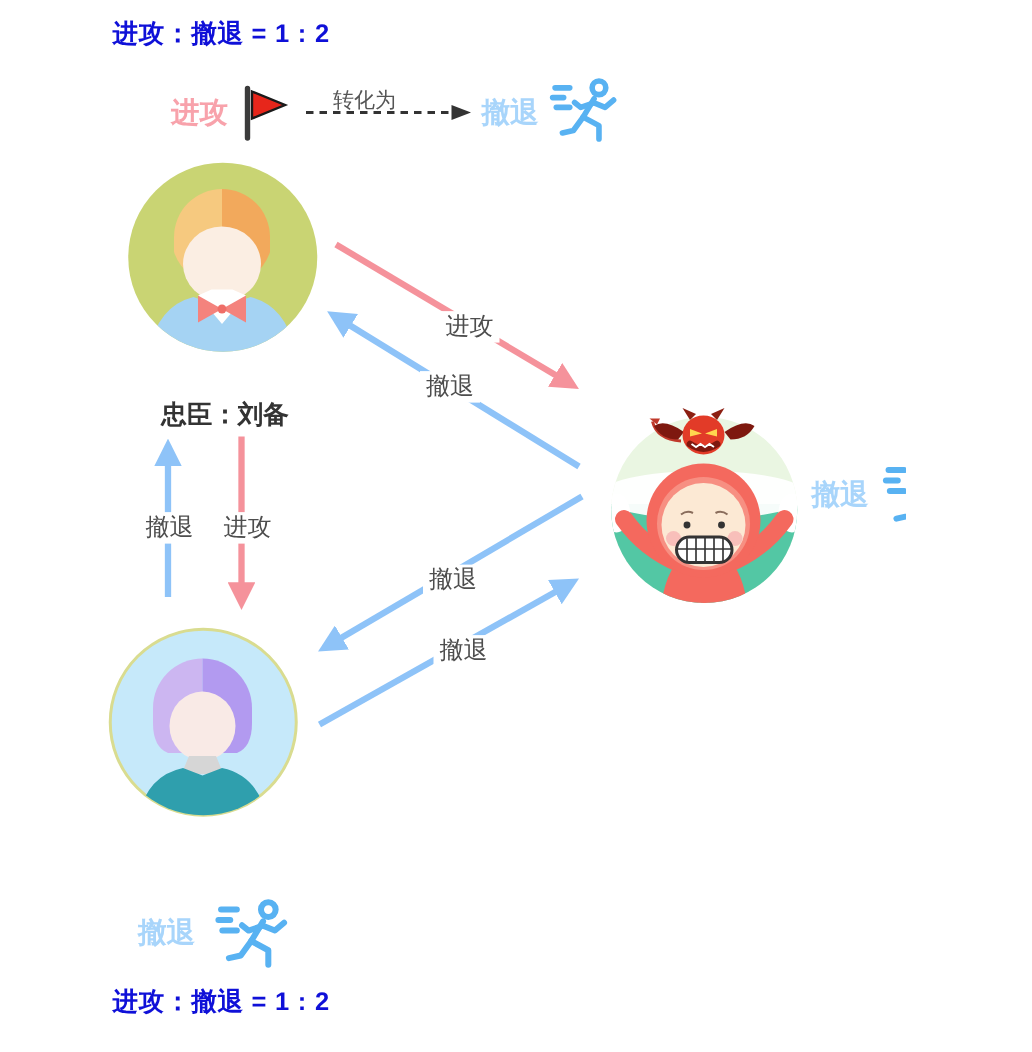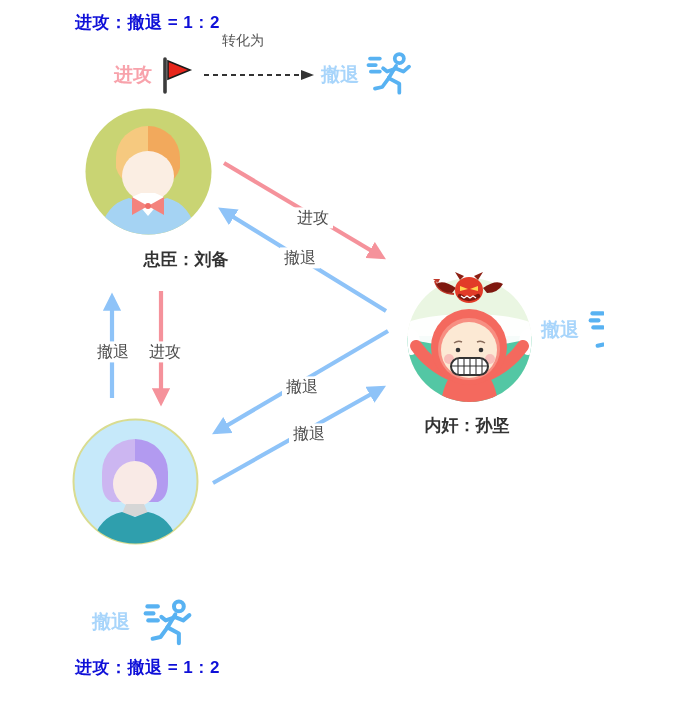--- a/index.html
+++ b/index.html
@@ -32,21 +32,21 @@
 
   <div class="formula" style="left:75px;top:11px;">进攻：撤退 = 1 : 2</div>
 
   <div class="legend-attack" style="left:114px;top:62px;">进攻</div>
 
   <svg class="abs" style="left:158px;top:55px;" width="36" height="40" viewBox="0 0 36 40">
     <line x1="7" y1="4" x2="7" y2="37" stroke="#3b3b3b" stroke-width="3.6" stroke-linecap="round"></line>
     <path d="M10,6 L32,15 L10,24 Z" fill="#e7261b" stroke="#1a1a1a" stroke-width="1.6"></path>
   </svg>
 
-  <div class="transform-label" style="left:222px;top:32px;">转化为</div>
+  <div class="transform-label" style="left:222px;top:58px;">转化为</div>
 
   <svg class="abs" style="left:202px;top:67px;" width="114" height="16" viewBox="0 0 114 16">
     <line x1="2" y1="8" x2="99" y2="8" stroke="#333" stroke-width="2" stroke-dasharray="5,4"></line>
     <polygon points="99,3 112,8 99,13" fill="#333"></polygon>
   </svg>
 
   <div class="retreat-text" style="left:321px;top:62px;">撤退</div>
 
   <svg class="abs" style="left:366px;top:48px;" width="52" height="52" viewBox="0 0 64 64">
     <g fill="none" stroke="#58b2f2" stroke-width="4.6" stroke-linecap="round" stroke-linejoin="round">
@@ -97,21 +97,21 @@
       <path d="M63,18 A32,32 0 0 0 31,50 L31,60 A32,32 0 0 0 63,82 Z" fill="#f6c97f"></path>
       <path d="M63,18 A32,32 0 0 1 95,50 L95,60 A32,32 0 0 1 63,82 Z" fill="#f2a95c"></path>
       <ellipse cx="63" cy="68" rx="26" ry="25" fill="#fbeee3"></ellipse>
       <path d="M14,127 Q20,96 44,90 L63,97 L82,90 Q106,96 112,127 Z" fill="#a5d3f3"></path>
       <path d="M47,89 L63,108 L79,89 L70,85 L56,85 Z" fill="#ffffff"></path>
       <path d="M63,98 L47,89 L47,107 Z" fill="#f4837d"></path>
       <path d="M63,98 L79,89 L79,107 Z" fill="#f4837d"></path>
       <circle cx="63" cy="98" r="3" fill="#ef6e68"></circle>
     </g>
   </svg>
-  <div class="node-label" style="left:150px;top:248px;margin-left:36px;">忠臣：刘备</div>
+  <div class="node-label" style="left:150px;top:265px;">忠臣：刘备</div>
 
   <svg class="abs" style="left:72px;top:418px;" width="127" height="127" viewBox="0 0 127 127">
     <defs>
         <clipPath id="clip-cc">
           <circle cx="63.5" cy="63.5" r="62"></circle>
         </clipPath>
       </defs>
     <circle cx="63.5" cy="63.5" r="62" fill="#c6e9fa" stroke="#d9dc90" stroke-width="2"></circle>
     <g clip-path="url(#clip-cc)">
       <path d="M63,21 A33,33 0 0 0 30,54 L30,64 Q30,80 40,84 L63,84 Z" fill="#ccb6f1"></path>
@@ -159,21 +159,20 @@
       <path d="M81,20 q13,-9 20,-4 q-5,9 -16,9 Z" fill="#7e180f"></path>
       <ellipse cx="67" cy="22" rx="14" ry="13" fill="#e23b28"></ellipse>
       <path d="M58,12 l-5,-8 l9,4 Z" fill="#8c1f12"></path>
       <path d="M76,12 l5,-8 l-9,4 Z" fill="#8c1f12"></path>
       <path d="M58,18 l8,3 l-8,2 Z" fill="#ffd54f"></path>
       <path d="M76,18 l-8,3 l8,2 Z" fill="#ffd54f"></path>
       <path d="M58,28 q9,6 18,0" stroke="#7e180f" stroke-width="4.5" fill="none" stroke-linecap="round"></path>
       <path d="M59,28 l3,2 l3,-2 l3,2 l3,-2 l3,2" stroke="#ffffff" stroke-width="1.3" fill="none"></path>
     </g>
   </svg>
-  <div class="node-label" style="left:467px;top:414px;">内奸：孙坚</div>
 
   <div class="retreat-text" style="left:541px;top:317px;">撤退</div>
   <svg class="abs" style="left:588px;top:302px;" width="56" height="56" viewBox="0 0 64 64">
     <g fill="none" stroke="#58b2f2" stroke-width="4.6" stroke-linecap="round" stroke-linejoin="round">
       <circle cx="41" cy="13" r="5.6"></circle>
       <path d="M37,22 L28,37"></path>
       <path d="M36,25 L46,29 L53,23"></path>
       <path d="M35,26 L26,29 L21,25"></path>
       <path d="M28,37 L41,44 L41,55"></path>
       <path d="M28,37 L20,48 L11,50"></path>

